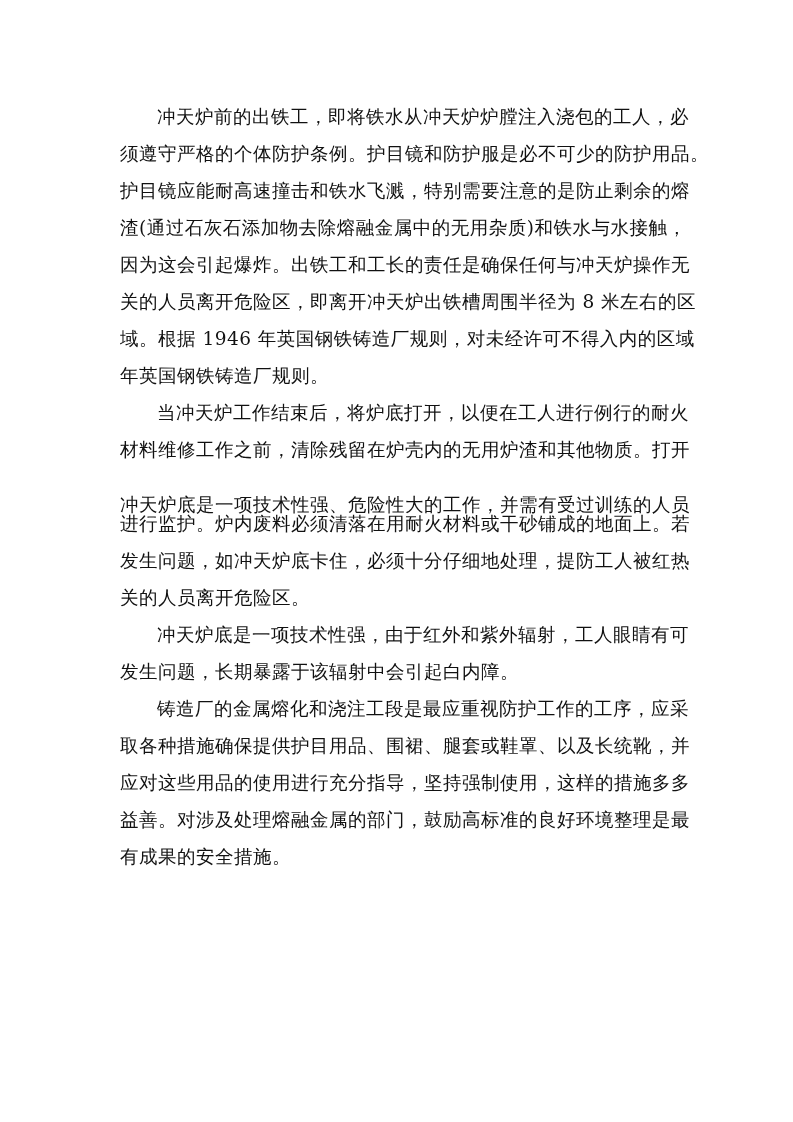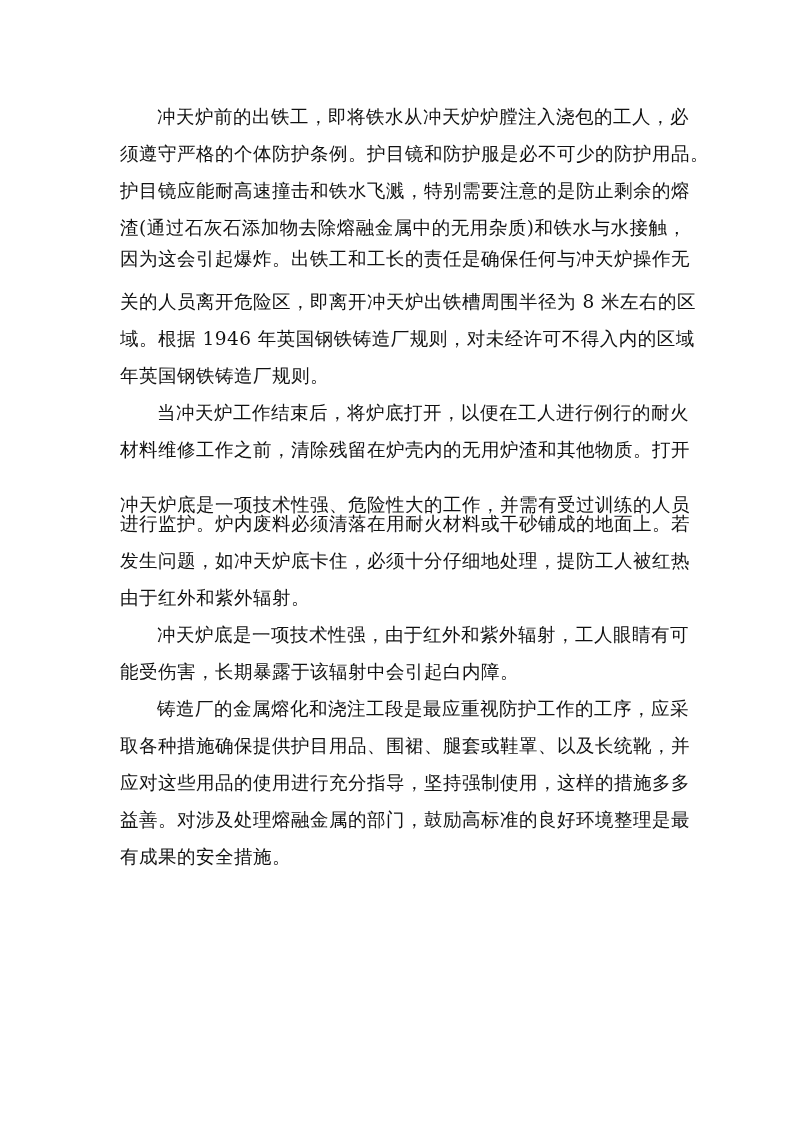--- a/index.html
+++ b/index.html
@@ -13,38 +13,38 @@
 </style>
 </head>
 <body>
 
 <div class="page">
   <div>
     <div class="line indent" style="top:104px">冲天炉前的出铁工，即将铁水从冲天炉炉膛注入浇包的工人，必</div>
     <div class="line" style="top:141px">须遵守严格的个体防护条例。护目镜和防护服是必不可少的防护用品。</div>
     <div class="line" style="top:178px">护目镜应能耐高速撞击和铁水飞溅，特别需要注意的是防止剩余的熔</div>
     <div class="line" style="top:215px">渣(通过石灰石添加物去除熔融金属中的无用杂质)和铁水与水接触，</div>
-    <div class="line" style="top:246px">因为这会引起爆炸。出铁工和工长的责任是确保任何与冲天炉操作无</div>
+    <div class="line" style="top:252px">因为这会引起爆炸。出铁工和工长的责任是确保任何与冲天炉操作无</div>
     <div class="line" style="top:289px">关的人员离开危险区，即离开冲天炉出铁槽周围半径为 8 米左右的区</div>
     <div class="line" style="top:326px">域。根据 1946 年英国钢铁铸造厂规则，对未经许可不得入内的区域</div>
     <div class="line last" style="top:363px">年英国钢铁铸造厂规则。</div>
   </div>
 
   <div>
     <div class="line indent" style="top:400px">当冲天炉工作结束后，将炉底打开，以便在工人进行例行的耐火</div>
     <div class="line" style="top:437px">材料维修工作之前，清除残留在炉壳内的无用炉渣和其他物质。打开</div>
     <div class="line" style="top:492px">冲天炉底是一项技术性强、危险性大的工作，并需有受过训练的人员</div>
     <div class="line" style="top:511px">进行监护。炉内废料必须清落在用耐火材料或干砂铺成的地面上。若</div>
     <div class="line" style="top:548px">发生问题，如冲天炉底卡住，必须十分仔细地处理，提防工人被红热</div>
-    <div class="line last" style="top:585px">由于红外和紫外辐射。</div>
+    <div class="line last" style="top:585px">关的人员离开危险区。</div>
   </div>
 
   <div>
     <div class="line indent" style="top:622px">冲天炉底是一项技术性强，由于红外和紫外辐射，工人眼睛有可</div>
-    <div class="line last" style="top:659px">能受伤害，长期暴露于该辐射中会引起白内障。</div>
+    <div class="line last" style="top:659px">发生问题，长期暴露于该辐射中会引起白内障。</div>
   </div>
 
   <div>
     <div class="line indent" style="top:696px">铸造厂的金属熔化和浇注工段是最应重视防护工作的工序，应采</div>
     <div class="line" style="top:733px">取各种措施确保提供护目用品、围裙、腿套或鞋罩、以及长统靴，并</div>
     <div class="line" style="top:770px">应对这些用品的使用进行充分指导，坚持强制使用，这样的措施多多</div>
     <div class="line" style="top:807px">益善。对涉及处理熔融金属的部门，鼓励高标准的良好环境整理是最</div>
     <div class="line last" style="top:844px">有成果的安全措施。</div>
   </div>
 </div>

